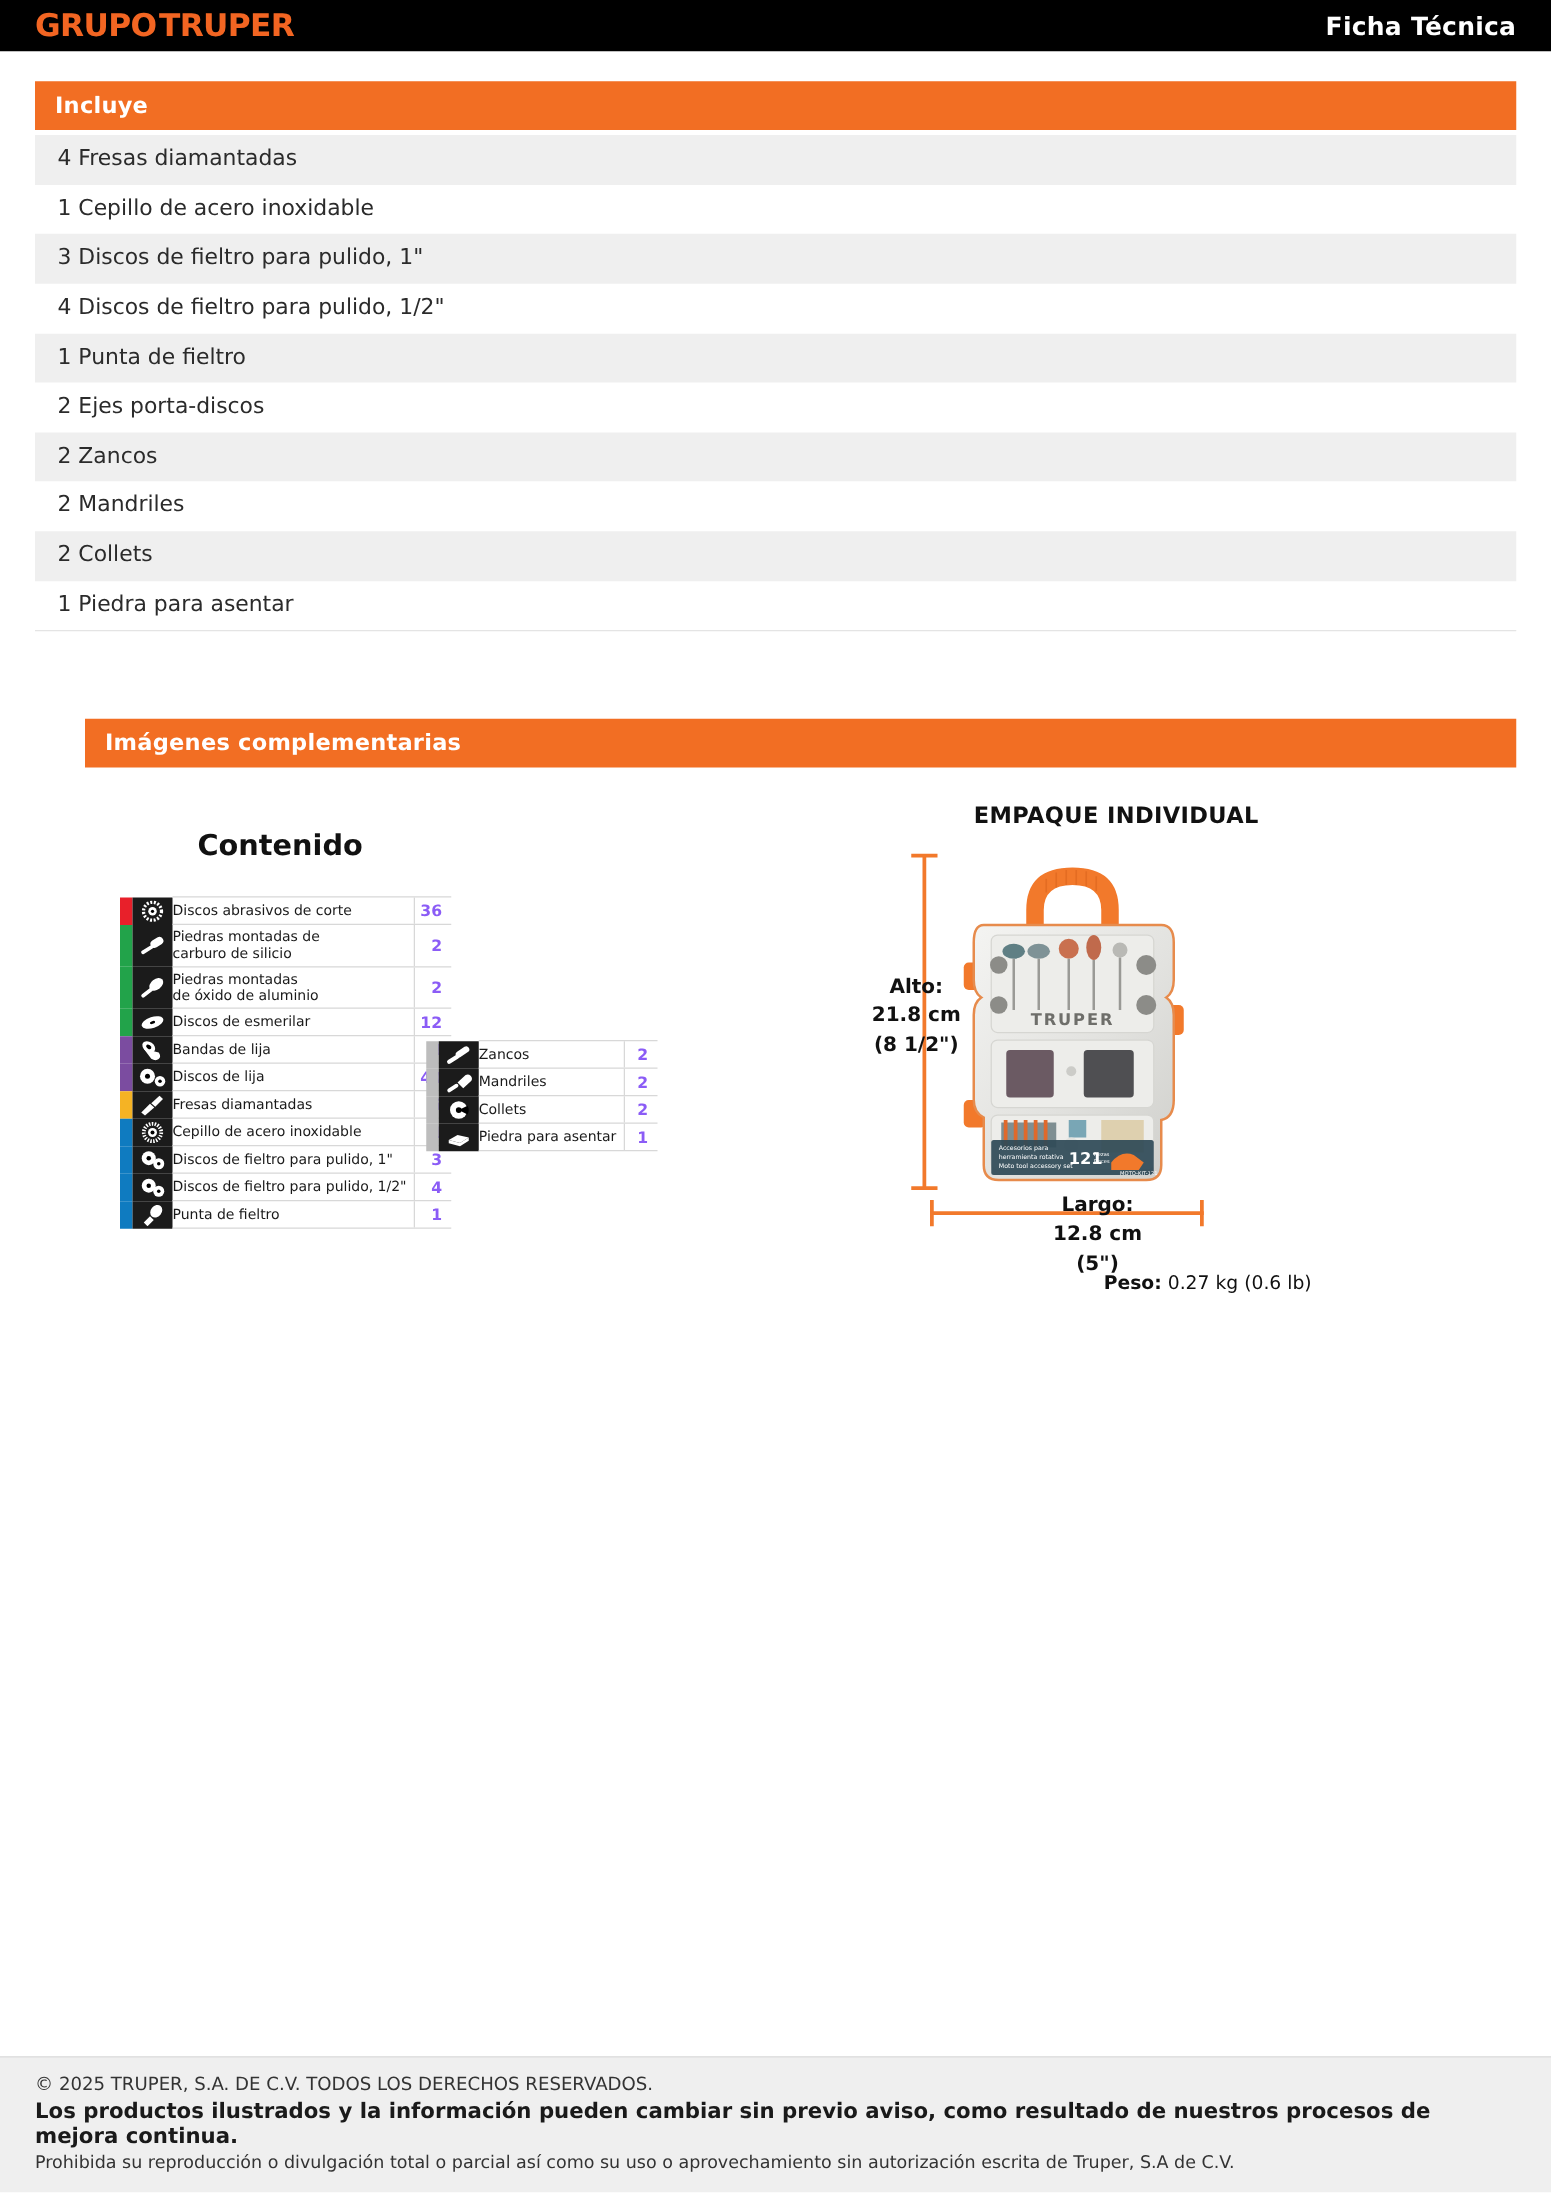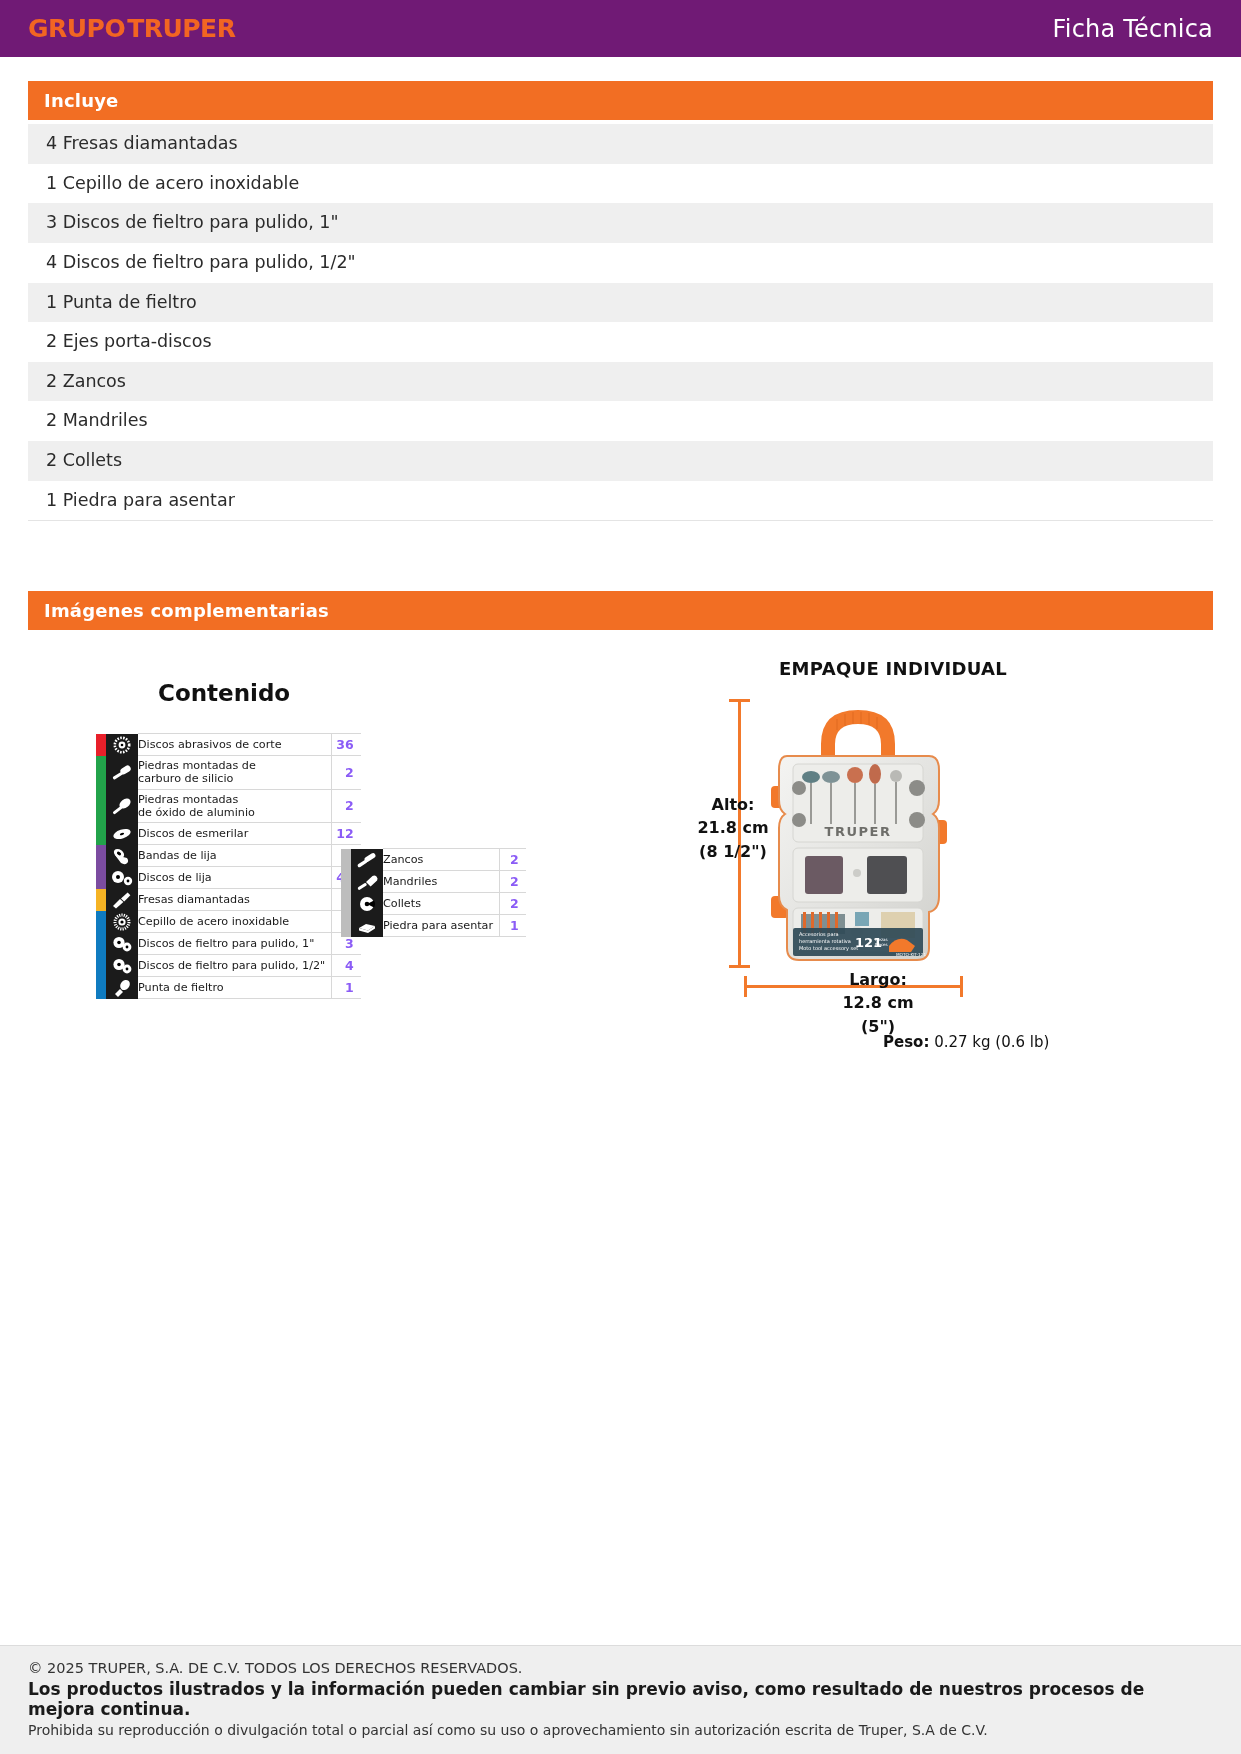--- a/index.html
+++ b/index.html
@@ -8,47 +8,47 @@
     width:1241px; height:1754px;
     background:#ffffff;
     font-family:"DejaVu Sans","Liberation Sans",sans-serif;
     color:#222;
     position:relative;
     overflow:hidden;
   }
 
   
   .topbar {
-    height:57px; background:#701a75;
+    height:41px; background:#000000;
     display:flex; align-items:center; justify-content:space-between;
     padding:0 28px;
   }
   .logo {
     font-family:"DejaVu Sans","Liberation Sans",sans-serif;
     font-weight:bold; font-size:25px; letter-spacing:-0.5px;
     color:#f26522;
   }
   .logo .lg2 { margin-left:2px; }
   .topbar-title {
-    color:#ffffff; font-size:24px; font-weight:normal;
+    color:#ffffff; font-size:20px; font-weight:bold;
     letter-spacing:0.2px;
   }
 
   
   .content { padding:0 28px; }
 
   .sec-bar {
     background:#f26e23;
     color:#fff;
     font-weight:bold;
     font-size:18px;
     padding:9px 16px;
     letter-spacing:0.2px;
   }
-  .sec-bar.mt { margin-top:70px; }
+  .sec-bar.mt { margin-top:70px;margin-left:40px; }
 
   .incl-list { margin-top:4px; border-bottom:1px solid #e4e4e4; }
   .incl-row {
     font-size:17.5px;
     color:#2b2b2b;
     padding:8px 0 8px 18px;
     line-height:1.35;
   }
   .incl-row.alt { background:#efefef; }
 

